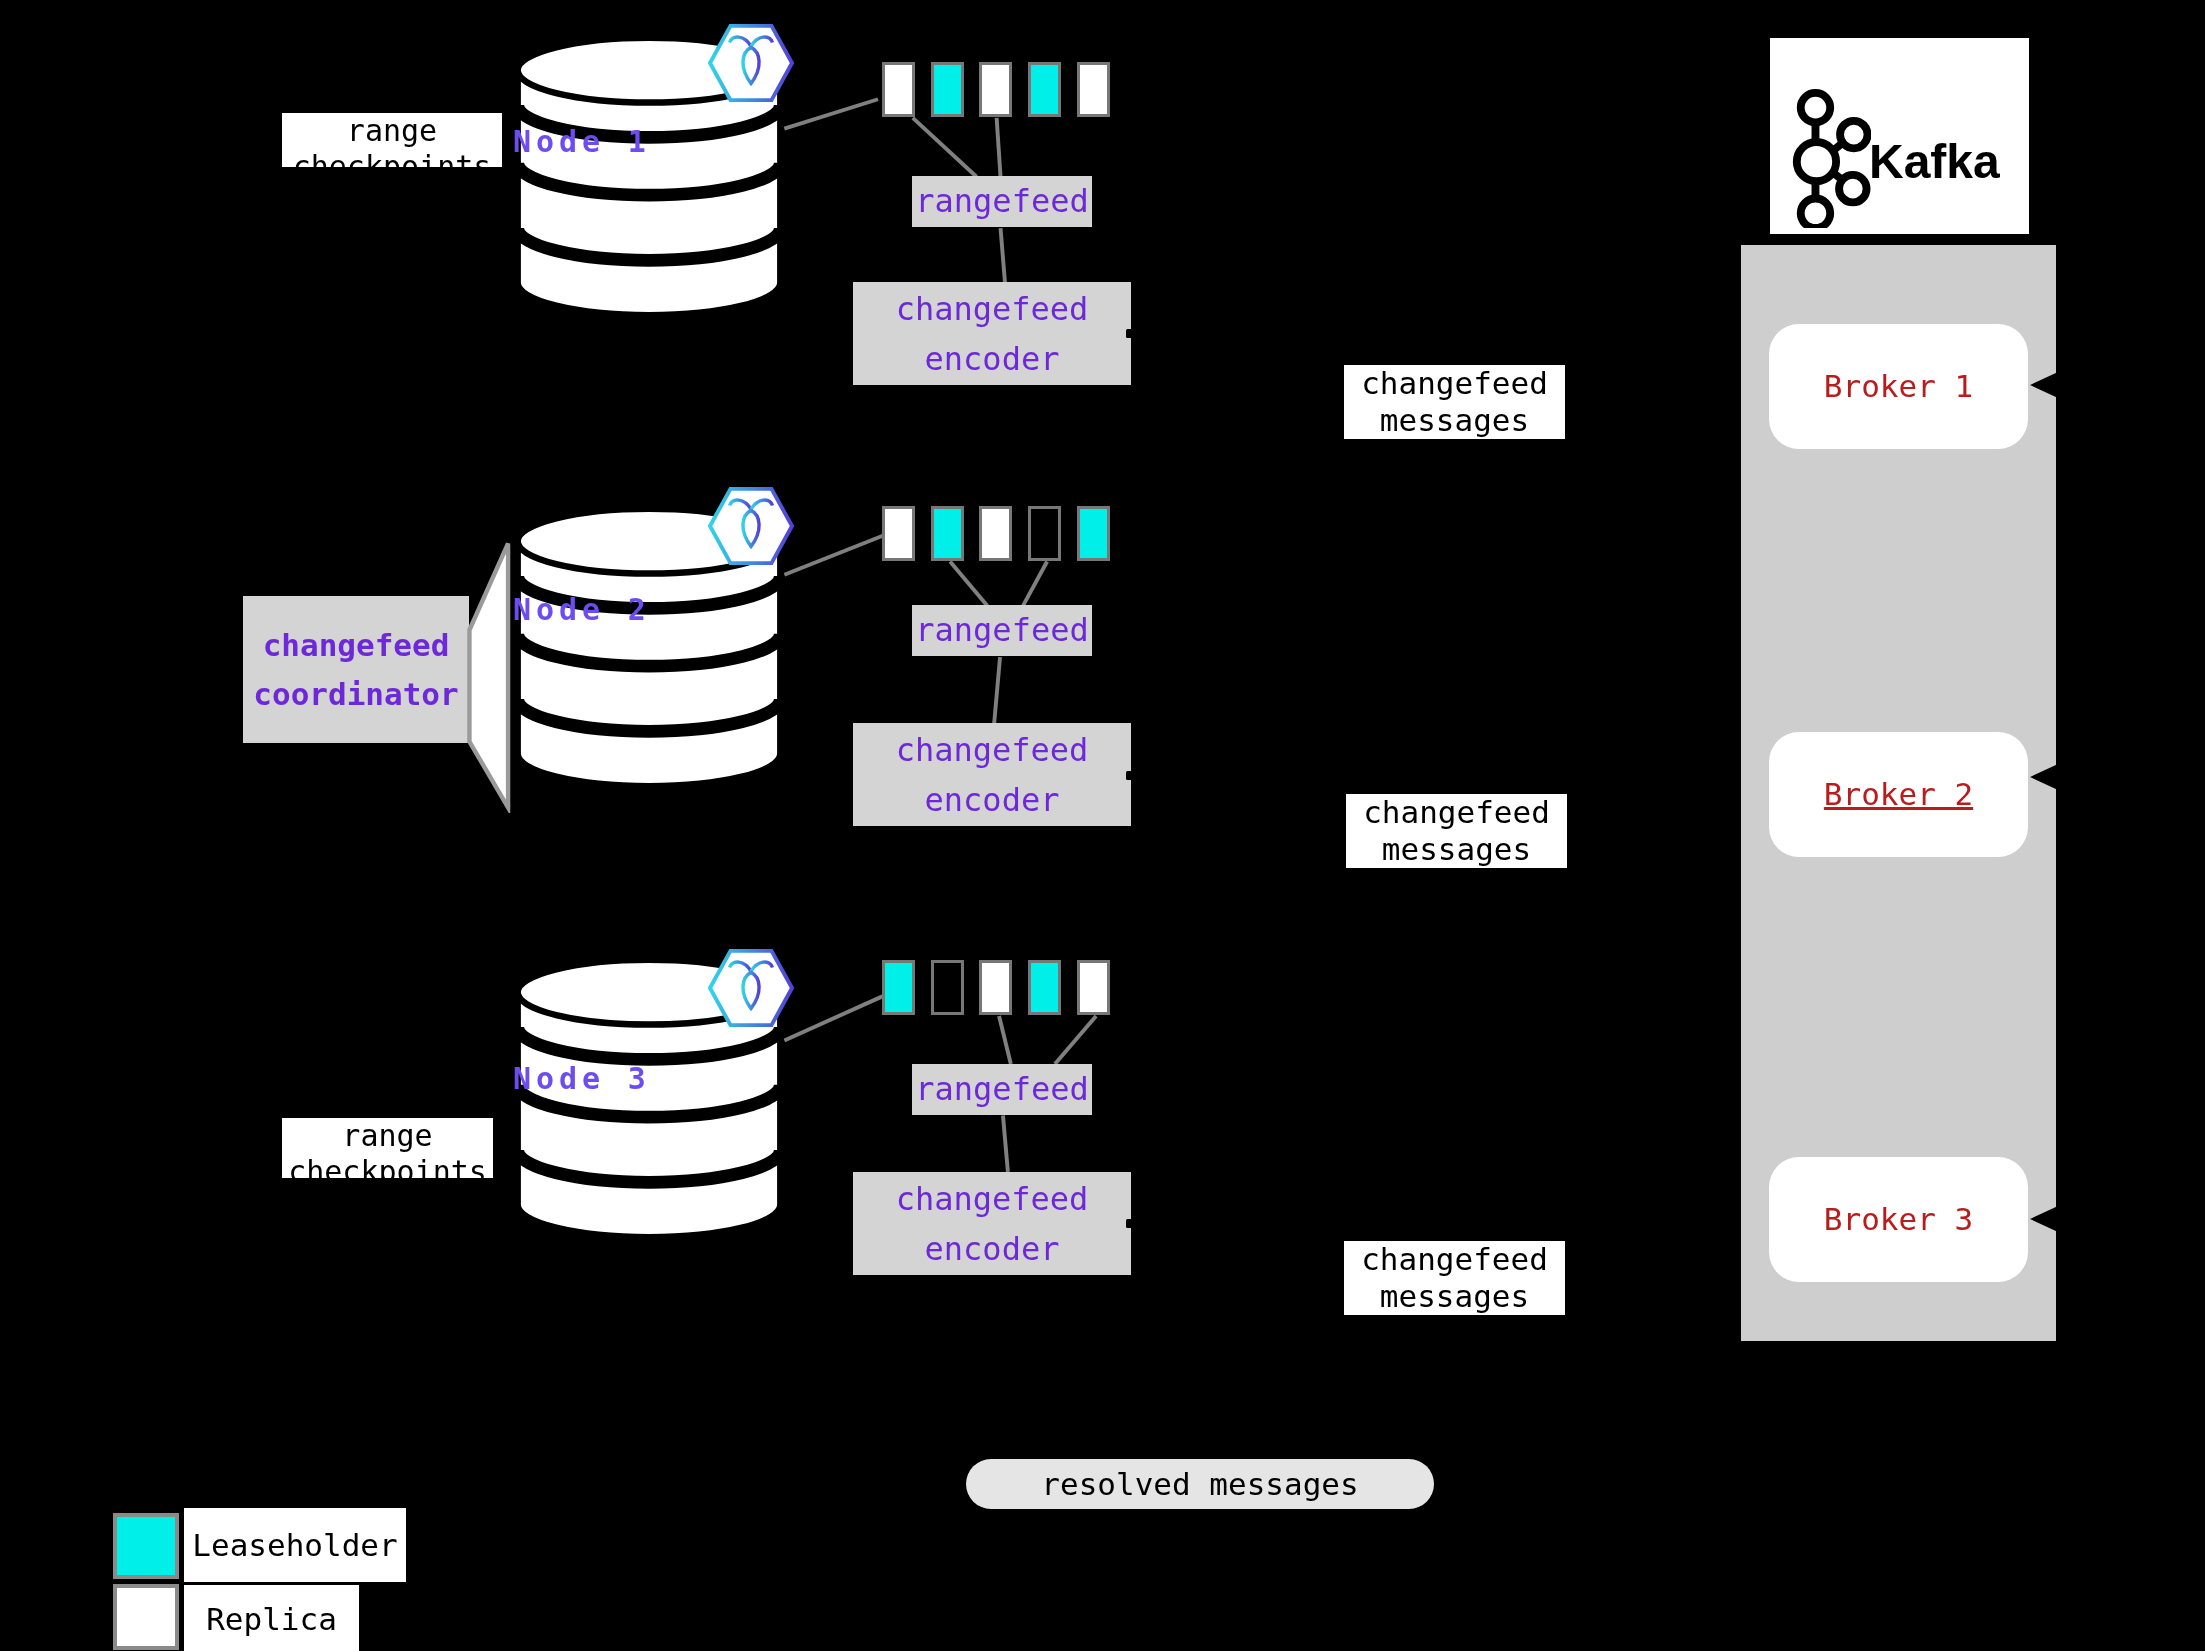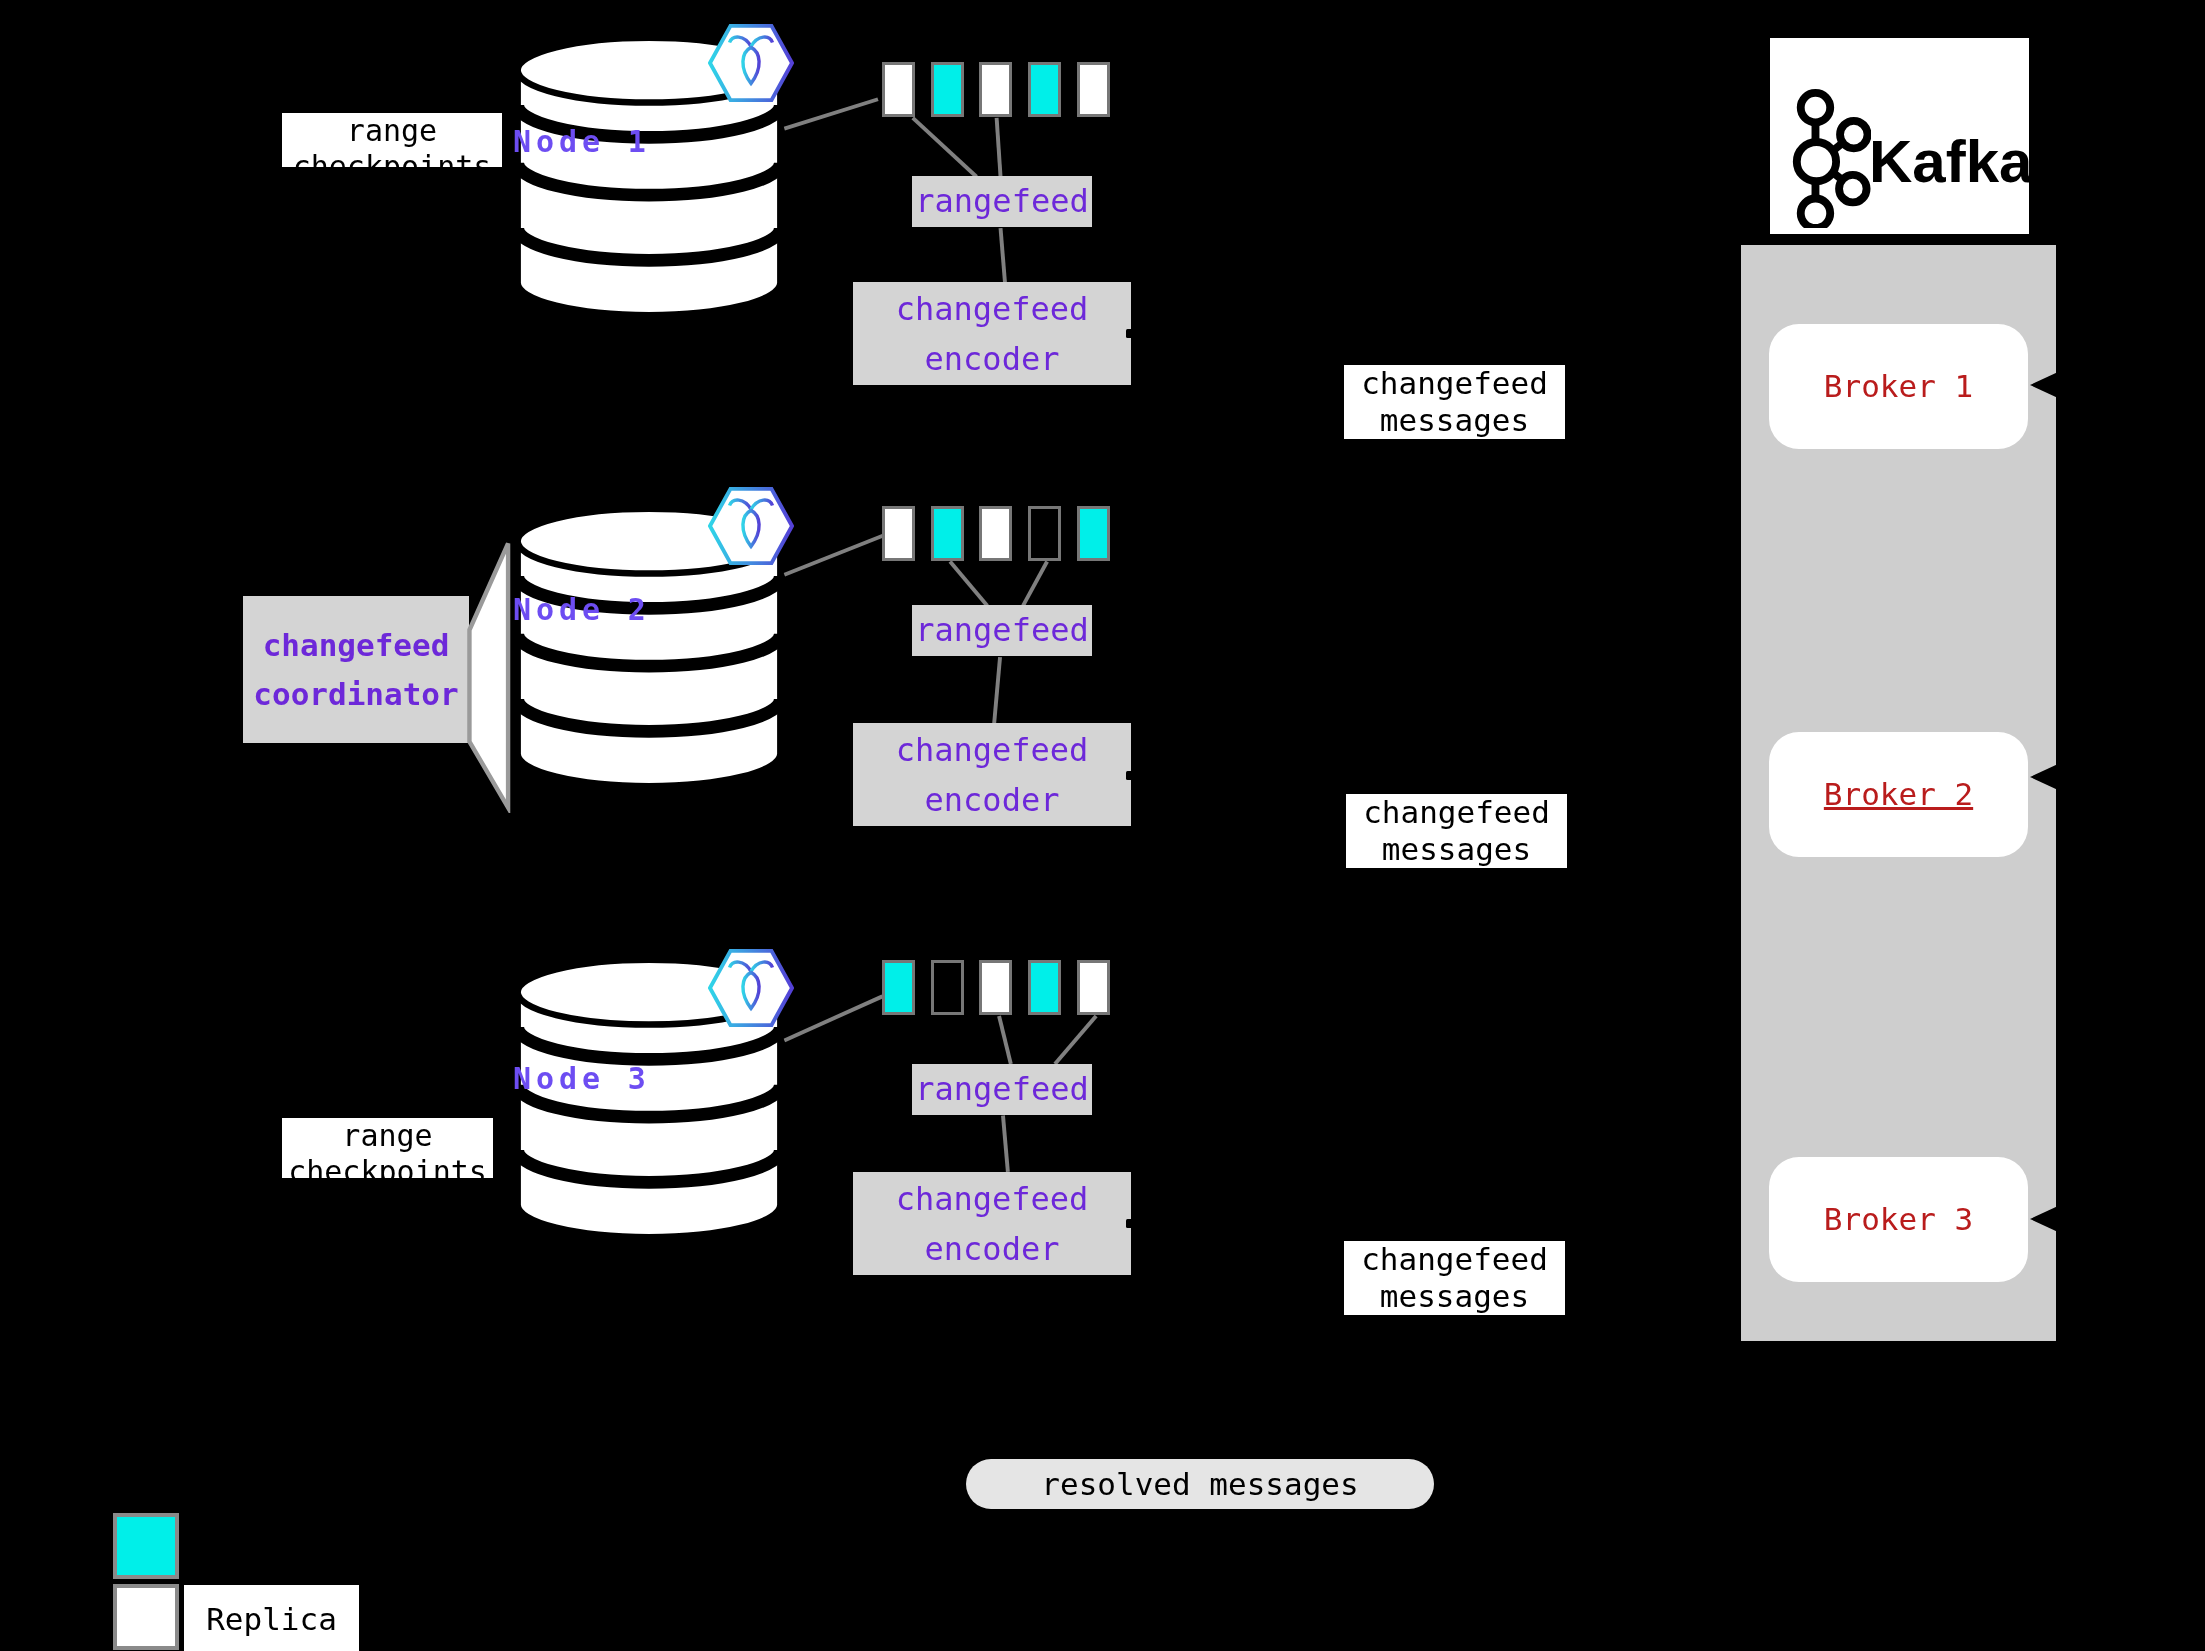--- a/index.html
+++ b/index.html
@@ -27,21 +27,21 @@
   
   .squares{position:absolute;display:flex;gap:15.7px;}
   .sq{width:33px;height:55px;border:3.4px solid #777;box-sizing:border-box;background:#fff;}
   .sq.leaseholder{background:#00efe9;}
   .sq.empty{background:transparent;}
 
   
   .kcontainer{position:absolute;left:1741px;top:245px;width:315px;height:1096px;background:#cecece;}
   .kafkabox{position:absolute;left:1770px;top:38px;width:259px;height:196px;background:#fff;}
   .kafkaword{position:absolute;left:1869px;top:132px;width:157px;height:59px;color:#000;
-             font-family:"Liberation Sans",sans-serif;font-weight:bold;font-size:60px;line-height:59px;}
+             font-family:"Liberation Sans",sans-serif;font-weight:bold;font-size:48px;line-height:59px;}
   .broker{position:absolute;left:1769px;width:259px;height:125px;background:#fff;border-radius:30px;
           text-align:center;font-size:31px;line-height:125px;color:#b91c1c;}
   .arrowhead{position:absolute;width:0;height:0;border-top:13.7px solid transparent;
              border-bottom:13.7px solid transparent;border-right:28.4px solid #000;}
 
   
   .pill{position:absolute;left:966px;top:1459px;width:468px;height:50px;background:#e5e5e5;
         border-radius:25px;text-align:center;font-size:31px;line-height:50px;color:#000;}
 
   
@@ -230,16 +230,17 @@
   <div class="broker" style="top:1157px;">Broker 3</div>
 
   <div class="arrowhead" style="left:2030px;top:372px;"></div>
   <div class="arrowhead" style="left:2030px;top:764px;"></div>
   <div class="arrowhead" style="left:2030px;top:1206px;"></div>
 
   <div class="pill">resolved messages</div>
 
   <div class="swatch" style="left:113px;top:1513px;background:#00efe9;"></div>
   <div class="swatch" style="left:113px;top:1584px;background:#fff;"></div>
+  <div class="legbox" style="left:184px;top:1508px;width:222px;height:74px;line-height:74px;">Leaseholder</div>
   <div class="legbox" style="left:184px;top:1585px;width:175px;height:69px;line-height:69px;">Replica</div>
 
 </div>
 
 
 </body></html>

